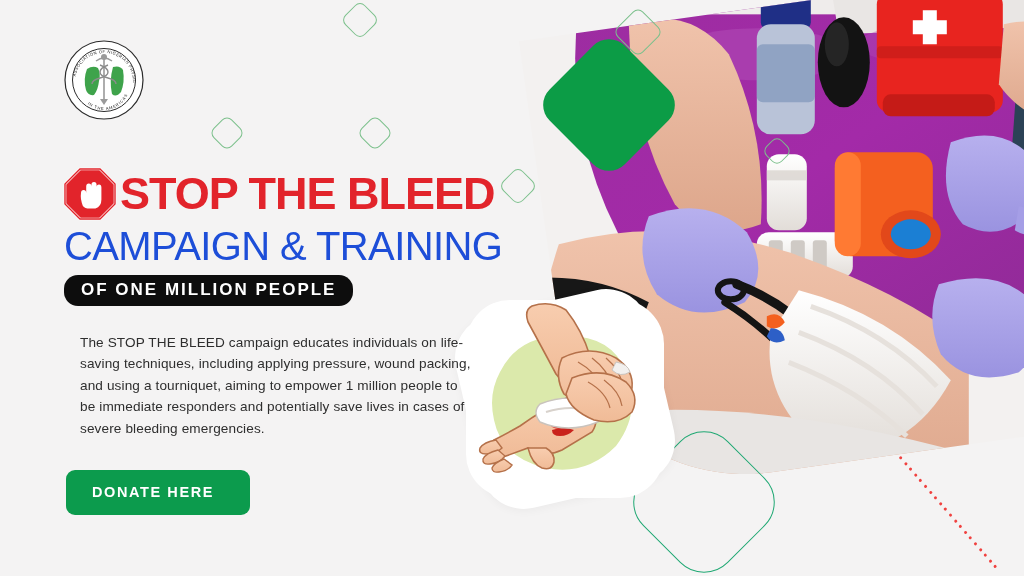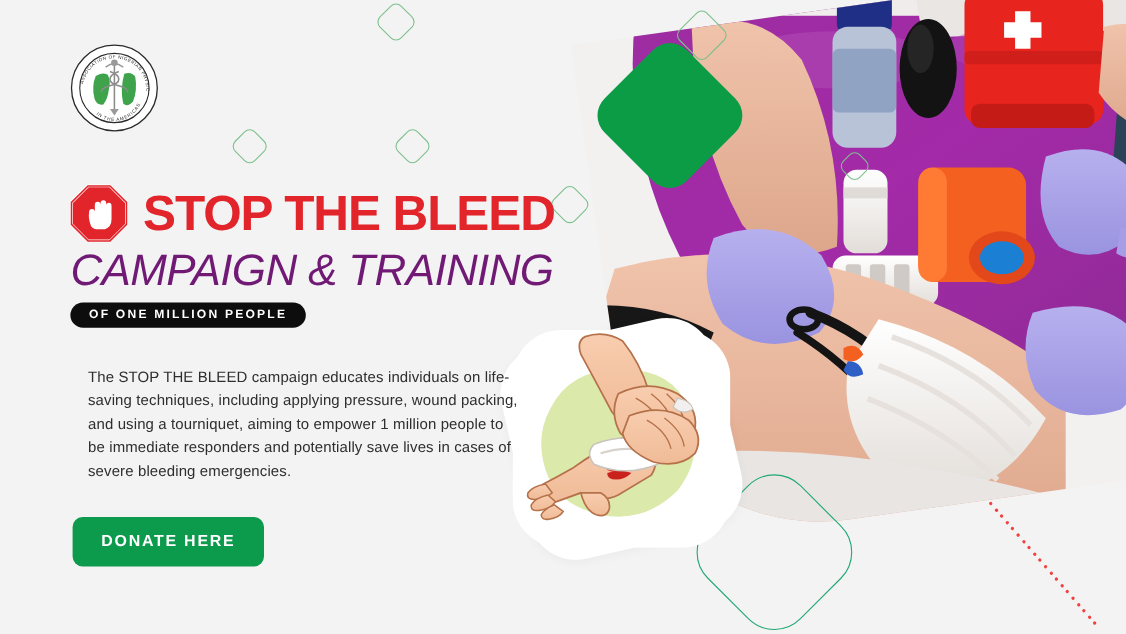--- a/index.html
+++ b/index.html
@@ -35,49 +35,49 @@
     background:#ffffff;border-radius:44px;transform:rotate(-13deg);
     box-shadow:0 2px 10px rgba(0,0,0,.04);
   }
   .illus-inner{position:absolute;inset:0;transform:rotate(13deg);overflow:hidden;border-radius:44px;}
 
   
   .logo{position:absolute;left:63px;top:39px;width:82px;height:82px;}
 
   
   .headline-block{position:absolute;left:64px;top:166px;width:470px;}
-  .line1{display:flex;align-items:center;gap:16px;}
+  .line1{display:flex;align-items:center;gap:6px;}
   .stopsign{width:56px;height:56px;flex:0 0 56px;margin-left:-2px;}
   .h1{
     font-family:"Liberation Sans", sans-serif;
     font-weight:bold;font-size:45px;line-height:46px;letter-spacing:-1px;
     color:#e2242b;white-space:nowrap;margin-left:-4px;
   }
   .h2{
     font-family:"Liberation Sans", sans-serif;
     font-weight:normal;font-size:40px;line-height:44px;letter-spacing:-0.6px;
-    color:#701a75;white-space:nowrap;margin-top:2px;font-style:italic;
+    color:#1d4ed8;white-space:nowrap;margin-top:2px;
   }
   .badge{
     display:inline-block;background:#0d0d0d;color:#ffffff;
     border-radius:14px;padding:5px 17px 6px 17px;margin-top:7px;
-    font-size:11px;font-weight:bold;letter-spacing:2.0px;white-space:nowrap;
+    font-size:17px;font-weight:bold;letter-spacing:2.0px;white-space:nowrap;
   }
 
   
   .body-copy{
     position:absolute;left:80px;top:318px;width:392px;
     font-size:13.6px;line-height:21.5px;color:#2e2e2e;letter-spacing:.12px;
   }
 
   
   .cta{
     position:absolute;left:66px;top:470px;
     background:#0c9b4d;color:#ffffff;border:none;
-    border-radius:9px;padding:14px 26px 15px 26px;
+    border-radius:9px;padding:14px 36px 15px 26px;
     font-size:14.5px;font-weight:bold;letter-spacing:1.6px;
     cursor:pointer;font-family:"Liberation Sans", sans-serif;
   }
 </style>
 </head>
 <body>
 
 <div class="stage">
 
   <div class="photo-wrap">

